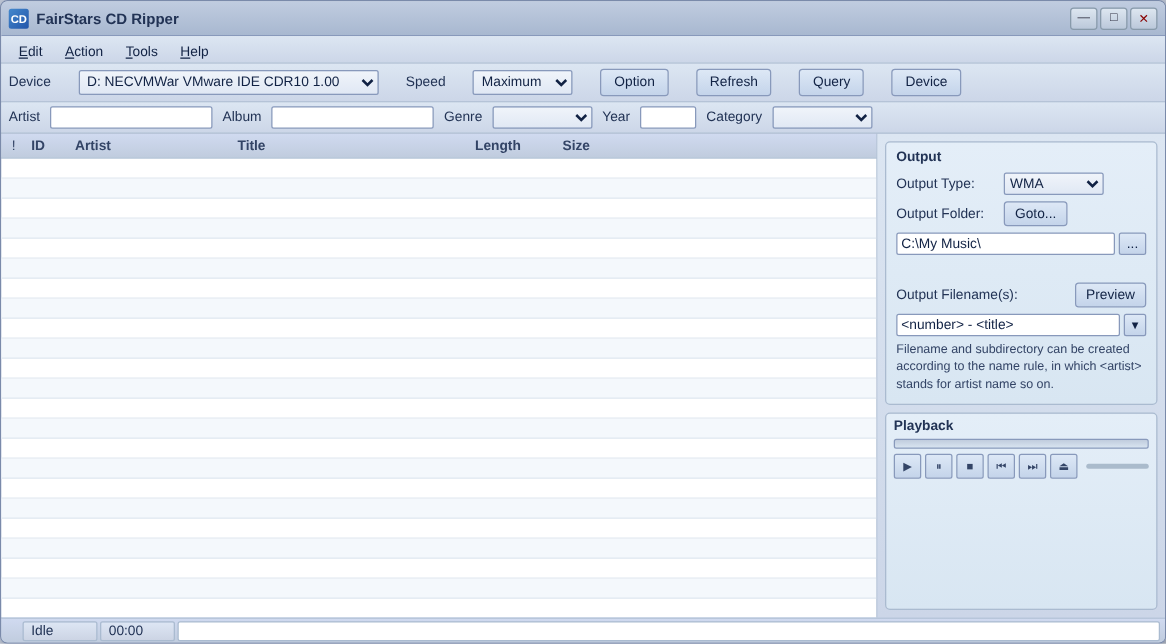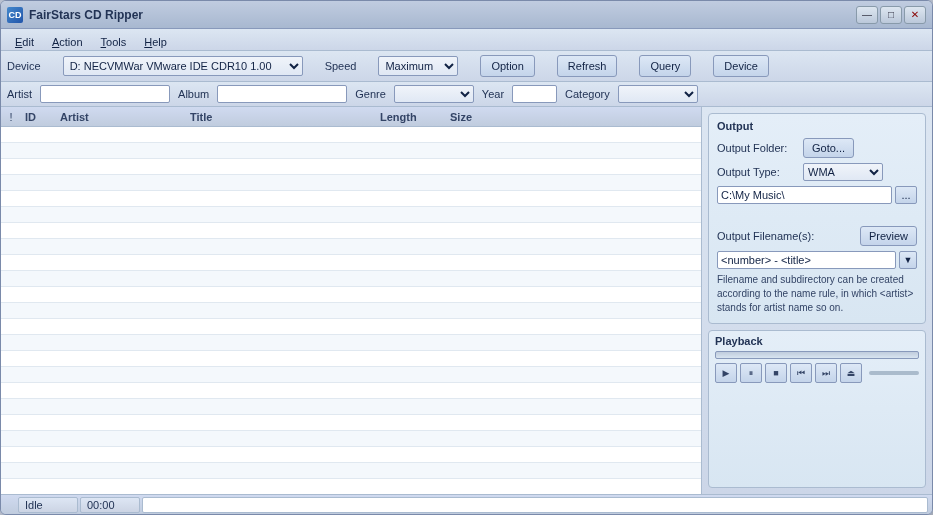--- a/index.html
+++ b/index.html
@@ -670,29 +670,29 @@
   </div>
         </div>
     </div>
 
     <div class="right-panel">
 
       <div class="output-group">
         <div class="group-title">Output</div>
 
         <div class="output-row">
-          <span class="output-label">Output Folder:</span>
-          <button class="goto-btn">Goto...</button>
-        </div>
-
-        <div class="output-row">
           <span class="output-label">Output Type:</span>
           <select class="output-select">
             <option value="WMA">WMA</option>
           </select>
+        </div>
+
+        <div class="output-row">
+          <span class="output-label">Output Folder:</span>
+          <button class="goto-btn">Goto...</button>
         </div>
 
         <div class="folder-row">
           <input class="folder-input" type="text" id="folder-input" value="C:\My Music\" style="">
           <div class="browse-btn">...</div>
         </div>
 
         <div class="filename-row" style="margin-top:22px;">
           <span class="filename-label">Output Filename(s):</span>
           <button class="preview-btn">Preview</button>

